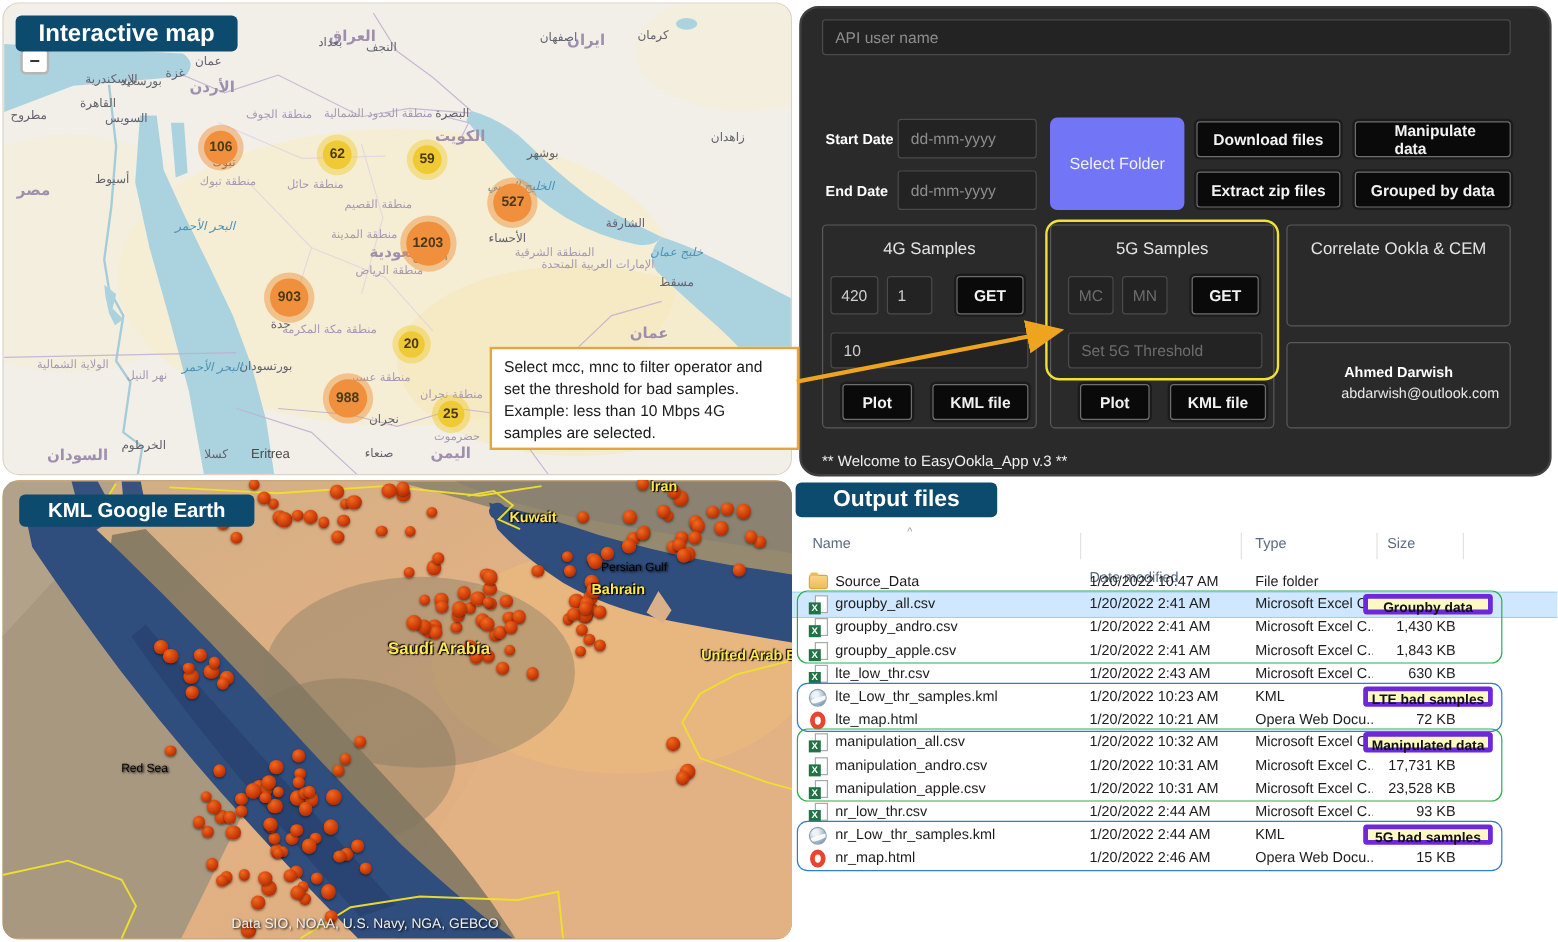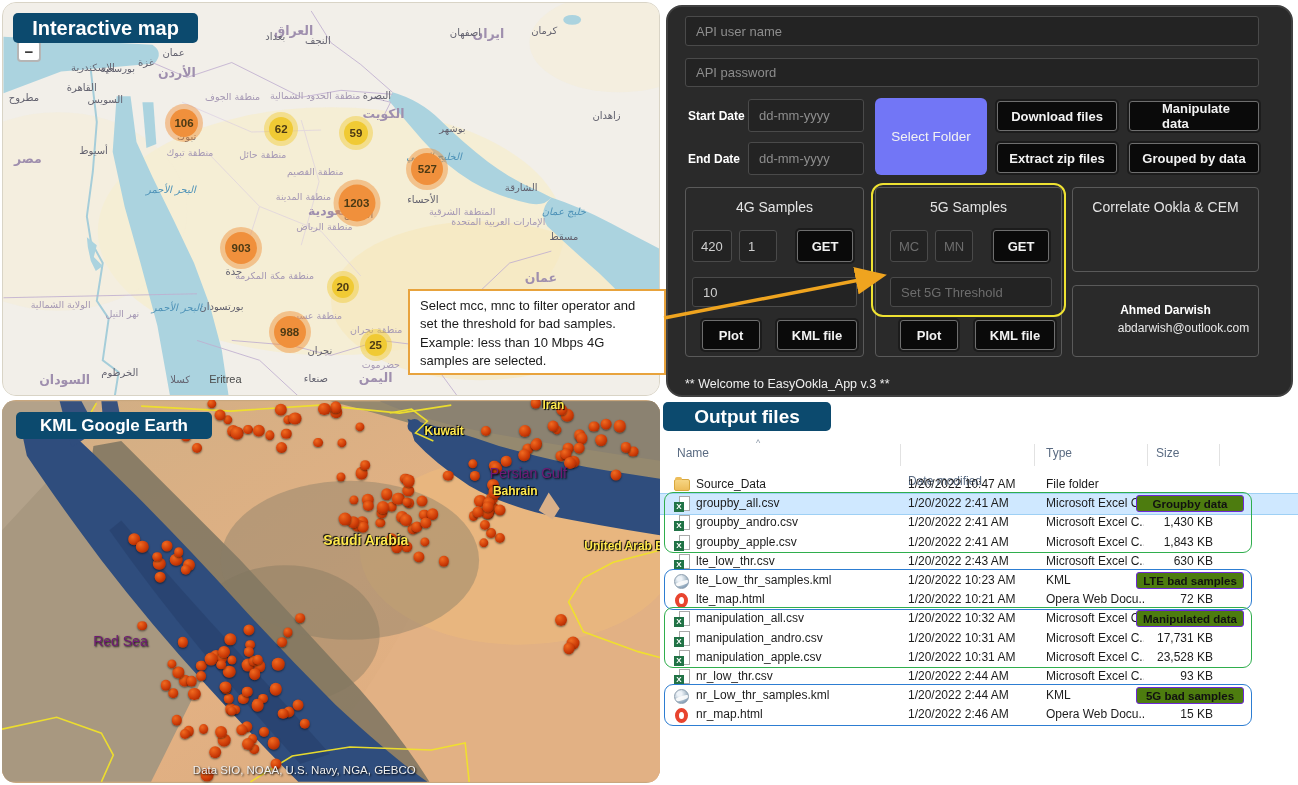--- a/index.html
+++ b/index.html
@@ -50,21 +50,21 @@
   
   .ge-dot { position:absolute; width:11px; height:11px; border-radius:50%;
             transform:translate(-50%,-50%); z-index:8;
             background:radial-gradient(circle at 35% 30%, #f06a20 0%, #cc3b07 55%, #8a2100 100%);
             box-shadow:0 1px 2px rgba(0,0,0,.5); }
   .gelabel { position:absolute; transform:translate(-50%,-50%); white-space:nowrap; z-index:12;
              font-family:"Liberation Sans",sans-serif; pointer-events:none; }
   .gelabel.place { color:#ffe94d; font-weight:bold; font-size:12px;
                    text-shadow:1px 1px 1px #000, -1px -1px 1px #000; }
   .gelabel.big   { font-size:14px; }
-  .gelabel.sea   { color:#701a75; font-size:14px; text-shadow:1px 1px 2px #000; }
+  .gelabel.sea   { color:#000000; font-size:10px; text-shadow:1px 1px 2px #000; }
   .ge-attrib { position:absolute; left:50%; bottom:7px; transform:translateX(-62%);
                color:#eee; font-size:11.5px; z-index:12; text-shadow:1px 1px 2px #000; }
 
   
   .dk-input { position:absolute; background:#232323; border:1px solid #4a4a4a; border-radius:3px;
               color:#cfcfcf; font:13px "Liberation Sans",sans-serif; padding:0 10px; outline:none;}
   .dk-input::placeholder { color:#8d8d8d; }
   .dk-input.dim::placeholder { color:#6d6d6d; }
   .dk-btn { position:absolute; background:#0a0a0a; border:1px solid #6e6e6e; border-radius:3px;
             box-shadow:0 0 0 2px #1c1c1c; color:#f2f2f2; font:bold 13px "Liberation Sans",sans-serif;
@@ -96,21 +96,21 @@
   .fsep  { position:absolute; top:44px; height:22px; width:1px; background:#e2e2e2; }
   .frow { position:absolute; left:0; width:638px; height:20px; cursor:pointer; }
   .frow.selected { background:#cfe8ff; outline:1px solid #9ed0f5; }
   .fcell { position:absolute; top:0; font:12px/19px "Liberation Sans",sans-serif;
            color:#1c1c1c; white-space:nowrap; overflow:hidden; }
   .c-name { left:36px;  width:200px; }
   .c-date { left:248px; width:132px; }
   .c-type { left:386px; width:98px;  }
   .c-size { left:466px; width:87px;  text-align:right; }
   .fbadge { position:absolute; left:476px; top:1px; width:108px; height:17px;
-            background:#4d7c0f; border:1px solid #6d28d9; border-radius:3px; color:#111;
+            background:#fef9c3; border:4px solid #6d28d9; border-radius:3px; color:#111;
             font:bold 11.5px/16px "Liberation Sans",sans-serif; text-align:center; z-index:6; }
   .ficon { position:absolute; left:14px; top:2px; width:16px; height:16px; }
   .fgroup { position:absolute; left:4px; width:588px; border-radius:9px; z-index:5;
             pointer-events:none; }
   .fgroup.green { border:1.6px solid #2fae4d; }
   .fgroup.blue  { border:1.6px solid #2d7dd2; }
 
   
   .icon-folder { background:linear-gradient(#f6d583,#edbd5a); border:1px solid #d8a83e;
                  border-radius:2px; margin-top:2px; height:12px; position:relative;}
@@ -495,21 +495,20 @@
       <div class="gelabel place" style="left: 78%; top: 23.7%;">Bahrain</div>
       <div class="gelabel place big" style="left: 55.3%; top: 36.6%;">Saudi Arabia</div>
       <div class="gelabel place" style="left: 94.5%; top: 38%;">United Arab E</div>
       <div class="gelabel sea" style="left: 18%; top: 63%;">Red Sea</div>
     </div>
   <div class="ge-attrib">Data SIO, NOAA, U.S. Navy, NGA, GEBCO</div>
 </div>
 
 <div class="panel" id="app-panel">
   <input class="dk-input" style="left: 17px; top: 9px; width: 574px; height: 30px;" placeholder="API user name">
-  <input class="dk-input" style="left: 17px; top: 51px; width: 574px; height: 29px;" type="password" placeholder="API password">
 
   <div class="dk-label" style="left:20px;top:102px;">Start Date</div>
   <input class="dk-input" style="left: 80px; top: 92px; width: 116px; height: 33px;" placeholder="dd-mm-yyyy">
   <div class="dk-label" style="left:20px;top:145px;">End Date</div>
   <input class="dk-input" style="left: 80px; top: 135px; width: 116px; height: 33px;" placeholder="dd-mm-yyyy">
 
   <div class="dk-btn" id="select-folder-btn" style="left:207px;top:91px;width:112px;height:77px;">Select Folder</div>
   <div class="dk-btn" style="left:329px;top:94px;width:120px;height:30px;">Download files</div>
   <div class="dk-btn" style="left:461px;top:94px;width:130px;height:30px;padding-left:32px;">Manipulate data</div>
   <div class="dk-btn" style="left:329px;top:136px;width:120px;height:30px;">Extract zip files</div>

